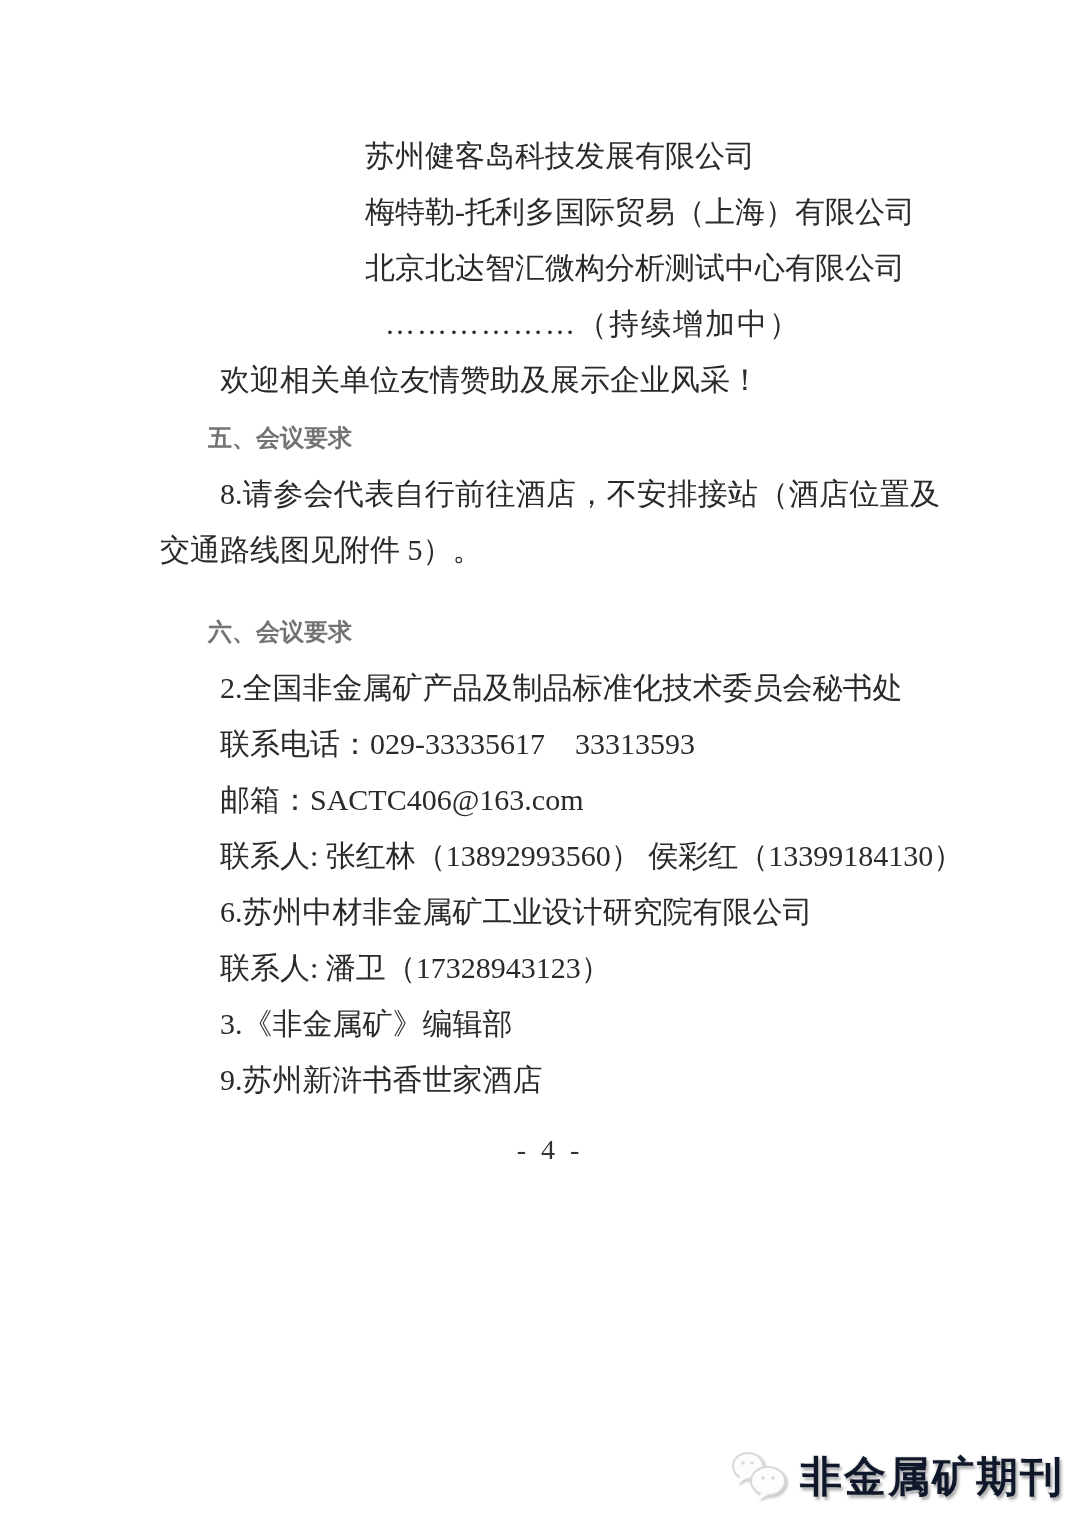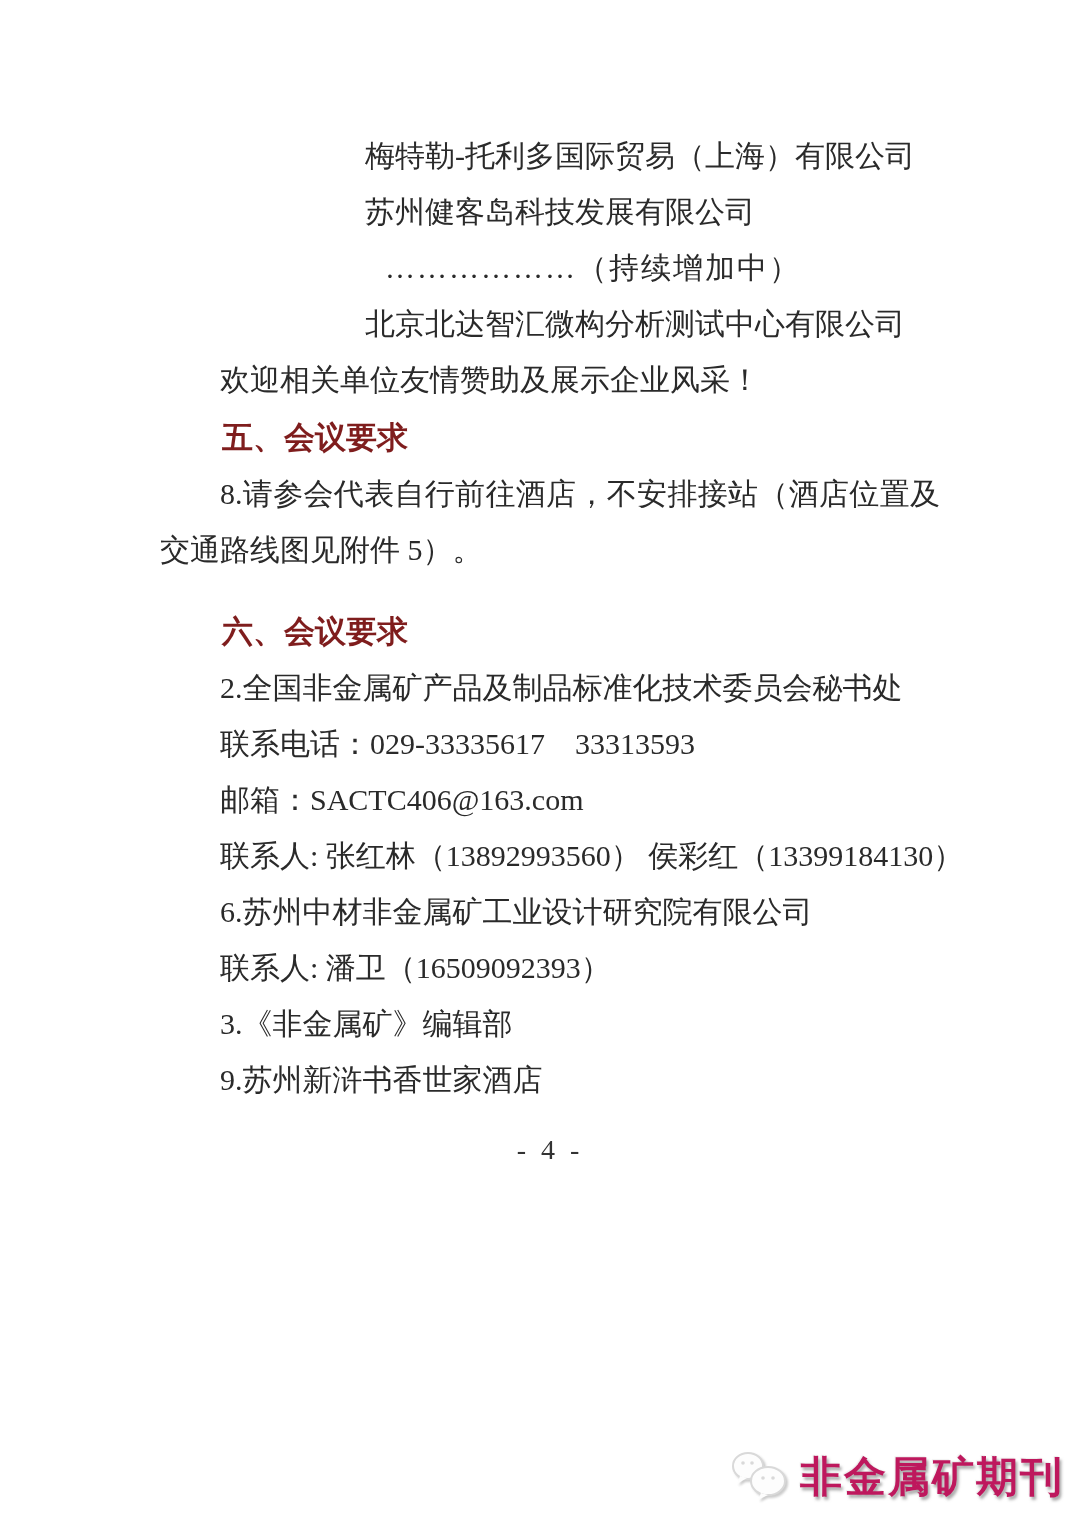--- a/index.html
+++ b/index.html
@@ -31,22 +31,22 @@
     white-space: nowrap;
   }
   .sponsor-more {
     margin-left: 225px;
     letter-spacing: 2px;
   }
   .indent { text-indent: 2em; }
   .doc-heading {
     font-family: "Liberation Sans", "DejaVu Sans", sans-serif;
     font-weight: 700;
-    color: #7f1d1d;
-    font-size: 31px;
+    color: #737373;
+    font-size: 24px;
     line-height: 56px;
     margin: 2px 0 0 0;
     text-indent: 2em;
   }
   .doc-heading.gap-before { margin-top: 26px; }
   .para {
     text-indent: 2em;
     text-align: justify;
   }
   .contact-line {
@@ -66,53 +66,53 @@
     right: 16px;
     bottom: 22px;
     display: flex;
     align-items: center;
     gap: 10px;
   }
   .watermark-label {
     font-family: "Liberation Sans", "DejaVu Sans", sans-serif;
     font-size: 42px;
     font-weight: 700;
-    color: #be185d;
+    color: #0f172a;
     text-shadow: 2px 3px 3px rgba(140,140,140,0.75), -1px -1px 1px rgba(225,225,225,0.6);
     letter-spacing: 2px;
   }
   .wechat-icon-svg {
     filter: drop-shadow(2px 2px 1px rgba(140,140,140,0.45));
   }
 </style>
 </head>
 <body>
 
 <div class="page">
   <div class="content">
 
     <div class="sponsor-list">
+      <p class="sponsor-line">苏州健客岛科技发展有限公司</p>
       <p class="sponsor-line">梅特勒-托利多国际贸易（上海）有限公司</p>
-      <p class="sponsor-line">苏州健客岛科技发展有限公司</p>
+      <p class="sponsor-line">北京北达智汇微构分析测试中心有限公司</p>
       <p class="sponsor-line sponsor-more">………………（持续增加中）</p>
-      <p class="sponsor-line">北京北达智汇微构分析测试中心有限公司</p>
     </div>
 
     <p class="indent">欢迎相关单位友情赞助及展示企业风采！</p>
 
     <h2 class="doc-heading">五、会议要求</h2>
     <p class="para">8.请参会代表自行前往酒店，不安排接站（酒店位置及交通路线图见附件 5）。</p>
 
     <h2 class="doc-heading gap-before">六、会议要求</h2>
     <p class="contact-line">2.全国非金属矿产品及制品标准化技术委员会秘书处</p>
     <p class="contact-line">联系电话：029-33335617　33313593</p>
     <p class="contact-line">邮箱：SACTC406@163.com</p>
     <p class="contact-line">联系人: 张红林（13892993560） 侯彩红（13399184130）</p>
     <p class="contact-line">6.苏州中材非金属矿工业设计研究院有限公司</p>
-    <p class="contact-line">联系人: 潘卫（16509092393）</p>
+    <p class="contact-line">联系人: 潘卫（17328943123）</p>
     <p class="contact-line">3.《非金属矿》编辑部</p>
     <p class="contact-line">9.苏州新浒书香世家酒店</p>
 
     <div class="page-number">- 4 -</div>
   </div>
 
   <div class="watermark">
     <span>
       <svg class="wechat-icon-svg" width="60" height="52" viewBox="0 0 60 52">
 

